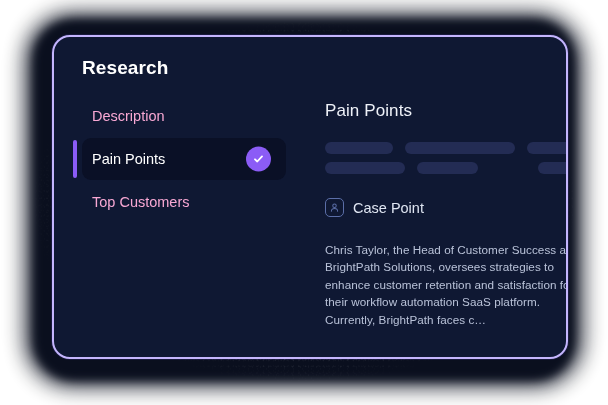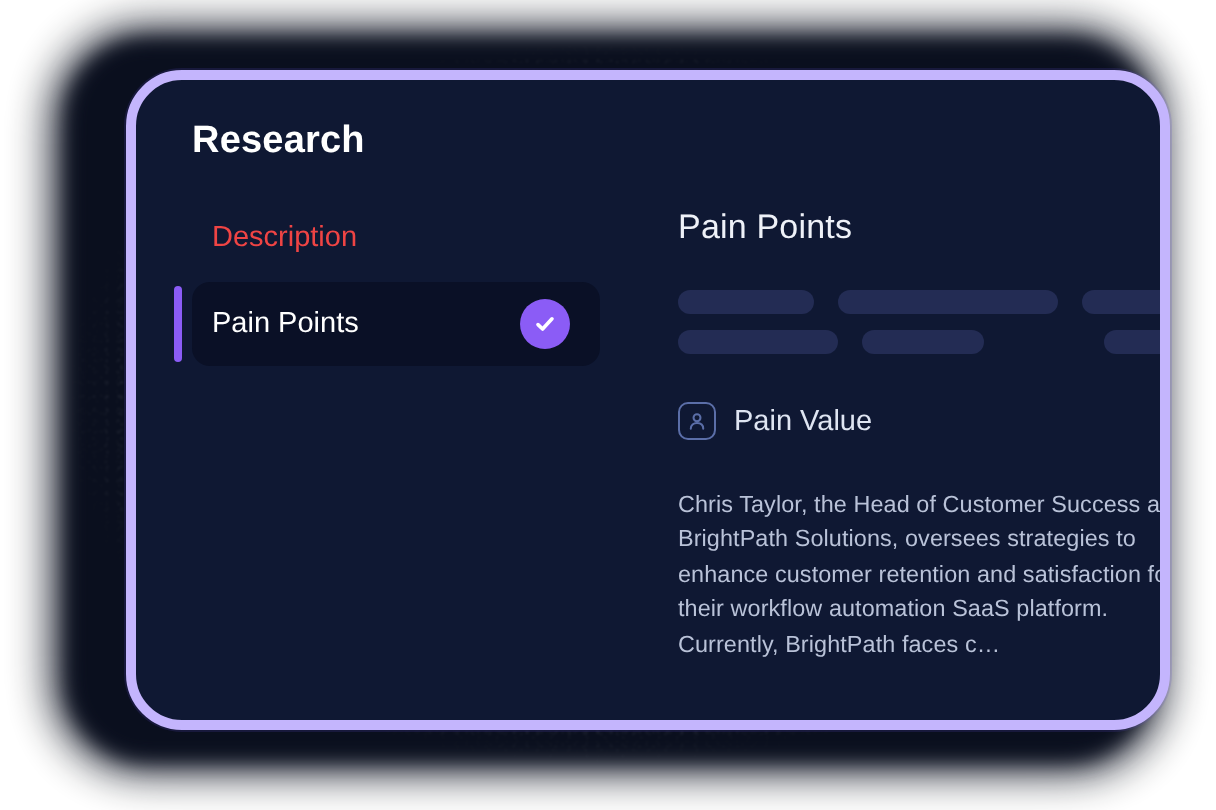--- a/index.html
+++ b/index.html
@@ -63,27 +63,27 @@
       radial-gradient(circle at 5% 55%,  rgba(255,255,255,0.07) 0 0.6px, transparent 1px);
     background-size: 7px 7px, 9px 9px, 6px 6px, 8px 8px, 5px 5px;
     filter: blur(0.4px);
     -webkit-mask-image: radial-gradient(ellipse 48% 47% at 50% 50%, transparent 62%, #000 84%, transparent 100%);
             mask-image: radial-gradient(ellipse 48% 47% at 50% 50%, transparent 62%, #000 84%, transparent 100%);
   }
 
   
   .card {
     position: absolute;
-    left: 63px;
+    left: 52px;
     top: 35px;
     width: 512px;
     height: 320px;
-    border-radius: 28px;
+    border-radius: 18px;
     background: #0f1833;
-    border: 5px solid #c4b5fd;
+    border: 2px solid #c4b5fd;
     box-shadow: 0 0 0 1px rgba(90,70,200,0.18);
     overflow: hidden;
   }
 
   .card-title {
     position: absolute;
     left: 28px;
     top: 20px;
     font-size: 19px;
     font-weight: bold;
@@ -98,21 +98,21 @@
     top: 58px;
     width: 222px;
   }
   .nav-item {
     position: relative;
     height: 42px;
     display: flex;
     align-items: center;
     padding-left: 33px;
     font-size: 14.5px;
-    color: #ef4444;
+    color: #f9a8d4;
     box-sizing: border-box;
   }
   .nav-item + .nav-item { margin-top: 1px; }
 
   .nav-item.active {
     color: #ffffff;
   }
   .nav-item.active .nav-panel {
     position: absolute;
     left: 28px;
@@ -251,20 +251,23 @@
         <span class="nav-panel"></span>
         <span class="nav-accent"></span>
         <span class="nav-label">Pain Points</span>
         <span class="nav-check">
           <svg width="13" height="13" viewBox="0 0 13 13" aria-hidden="true">
             <path d="M3 6.8 L5.3 9 L10 3.9" fill="none" stroke="#ffffff" stroke-width="1.8" stroke-linecap="round" stroke-linejoin="round"></path>
           </svg>
         </span>
       </div>
 
+      <div class="nav-item">
+        <span class="nav-label">Top Customers</span>
+      </div>
 
 
     </nav>
 
     <section class="content">
 
       <div class="content-title">Pain Points</div>
 
       <div class="skeleton">
         <div class="sk-row">
@@ -279,21 +282,21 @@
         </div>
       </div>
 
       <div class="pp-label">
         <span class="pp-icon">
           <svg width="11" height="11" viewBox="0 0 12 12" aria-hidden="true">
             <circle cx="6" cy="4.2" r="1.9" fill="none" stroke="#5b6ea8" stroke-width="1.1"></circle>
             <path d="M2.6 10.2 C2.6 8.1 4.1 7.1 6 7.1 C7.9 7.1 9.4 8.1 9.4 10.2" fill="none" stroke="#5b6ea8" stroke-width="1.1" stroke-linecap="round"></path>
           </svg>
         </span>
-        <span class="pp-title">Pain Value</span>
+        <span class="pp-title">Case Point</span>
       </div>
 
       <p class="body-copy">Chris Taylor, the Head of Customer Success at BrightPath Solutions, oversees strategies to enhance customer retention and satisfaction for their workflow automation SaaS platform. Currently, BrightPath faces c…</p>
 
     </section>
 
   </div>
 </div>
 
 </body></html>

